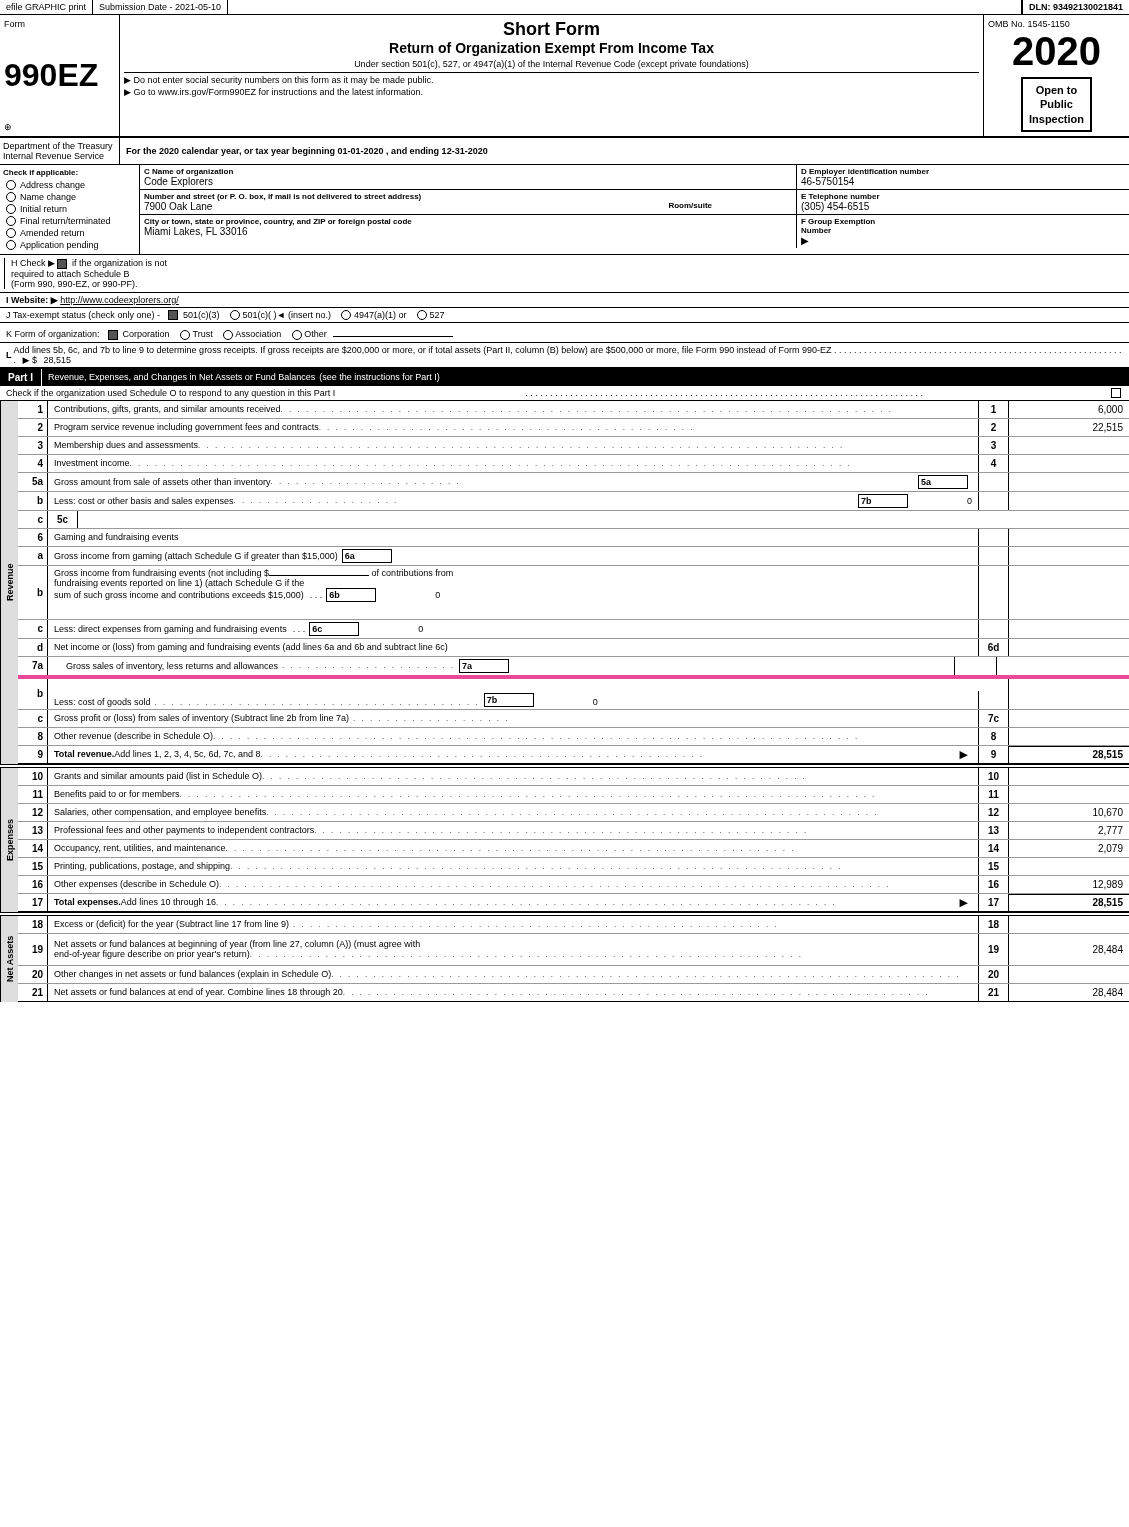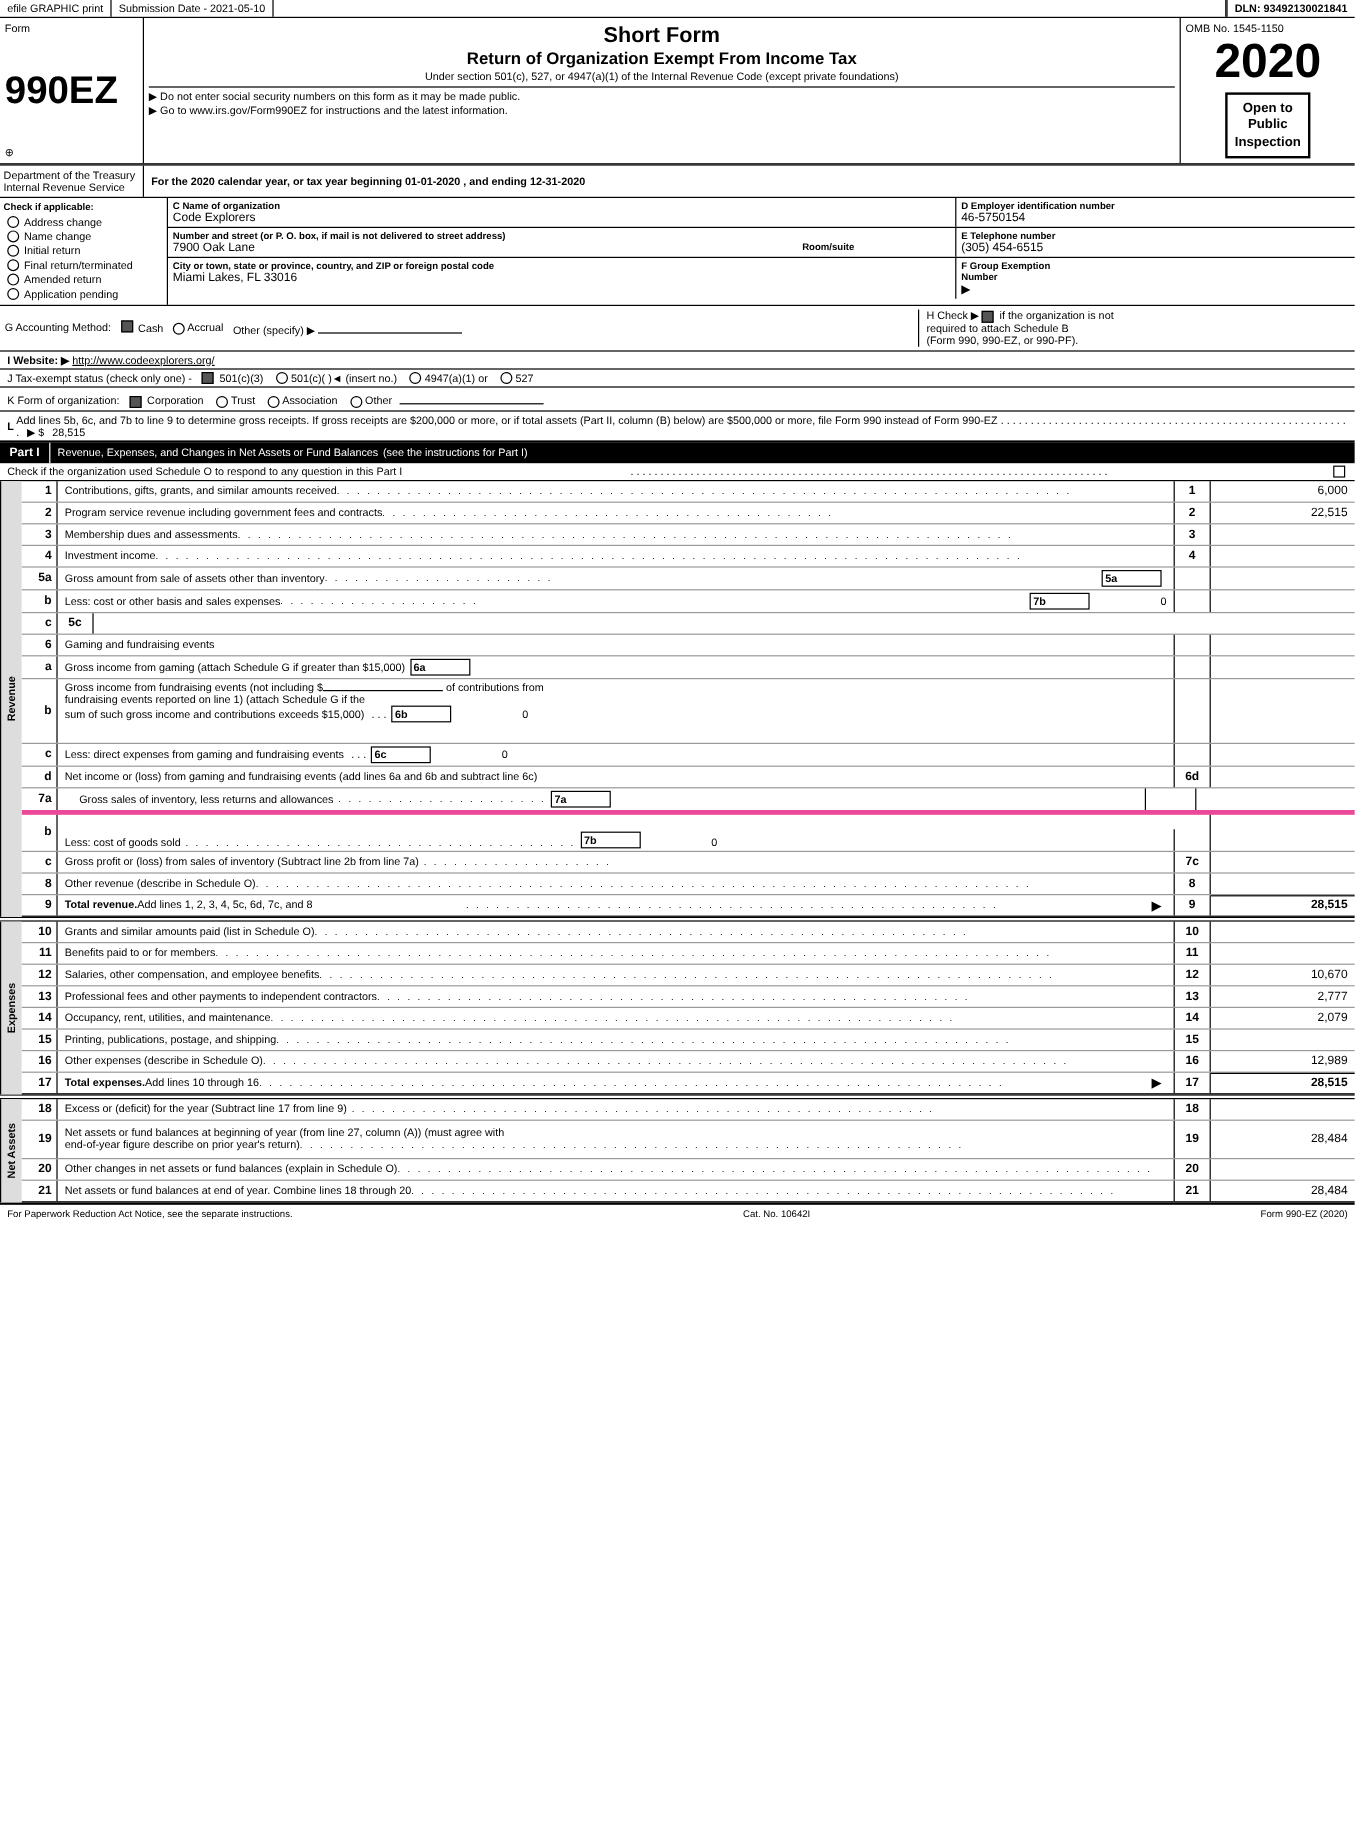--- a/index.html
+++ b/index.html
@@ -138,35 +138,20 @@
         </div>
         <div style="flex:1; padding:2px 4px;">
           <div style="font-size:8px; font-weight:bold;">F Group Exemption<br>Number</div>
           <div style="font-size:10px;">▶</div>
         </div>
       </div>
     </div>
   </div>
 
   <div style="display:flex; border-bottom:1px solid #000; padding:3px 4px; font-size:9px;">
-    <div style="flex:1; display:flex; align-items:center; gap:8px; flex-wrap:wrap;">
-      <span>G Accounting Method:</span>
-      <span>
-        <span class="checkbox-sq checkbox-checked"></span>
-        <span>Cash</span>
-      </span>
-      <span>
-        <span class="radio-circle" style="display:inline-block; vertical-align:middle;"></span>
-        <span>Accrual</span>
-      </span>
-      <span>
-        <span>Other (specify) ▶</span>
-        <span style="display:inline-block; width:120px; border-bottom:1px solid #000; height:12px;"></span>
-      </span>
-    </div>
     <div style="flex:0 0 360px; border-left:1px solid #000; padding-left:6px; font-size:9px; display:flex; align-items:flex-start; flex-direction:column; justify-content:center;">
       <div>
         <span>H  Check ▶</span>
         <span class="checkbox-sq checkbox-checked" style="display:inline-block; vertical-align:middle;"></span>
         <span style="white-space:pre-line;">if the organization is not
 required to attach Schedule B
 (Form 990, 990-EZ, or 990-PF).</span>
       </div>
     </div>
   </div>
@@ -409,21 +394,21 @@
         <div style="flex:1; padding:2px 6px; font-size:9px; border-right:1px solid #000; display:flex; align-items:center;">
           <span>Other revenue (describe in Schedule O)</span>
           <span style="flex:1; font-size:8px; letter-spacing:2px;"> . . . . . . . . . . . . . . . . . . . . . . . . . . . . . . . . . . . . . . . . . . . . . . . . . . . . . . . . . . . . . . . . . . . . . . . . . . . . .</span>
         </div>
         <div style="width:30px; border-right:1px solid #000; padding:2px; font-weight:bold; font-size:10px; text-align:center; display:flex; align-items:center; justify-content:center;">8</div>
         <div style="width:120px; padding:2px 6px; font-size:10px; text-align:right; display:flex; align-items:center; justify-content:flex-end;"></div>
       </div>
 
       <div style="display:flex; border-bottom:1px solid #000; min-height:18px;">
         <div style="width:30px; border-right:1px solid #000; padding:2px 4px; font-weight:bold; font-size:10px; text-align:right; display:flex; align-items:center; justify-content:flex-end;">9</div>
-        <div style="flex:1; padding:2px 6px; font-size:9px; border-right:1px solid #000; display:flex; align-items:center;text-align:center;">
+        <div style="flex:1; padding:2px 6px; font-size:9px; border-right:1px solid #000; display:flex; align-items:center;">
           <span style="font-weight:bold;">Total revenue.</span>
           <span> Add lines 1, 2, 3, 4, 5c, 6d, 7c, and 8</span>
           <span style="flex:1; font-size:8px; letter-spacing:2px;"> . . . . . . . . . . . . . . . . . . . . . . . . . . . . . . . . . . . . . . . . . . . . . . . . . . . . .</span>
           <span style="font-size:11px; margin-right:4px;">▶</span>
         </div>
         <div style="width:30px; border-right:1px solid #000; padding:2px; font-weight:bold; font-size:10px; text-align:center; display:flex; align-items:center; justify-content:center;">9</div>
         <div style="width:120px; padding:2px 6px; font-size:10px; text-align:right; display:flex; align-items:center; justify-content:flex-end; font-weight:bold; border-top:1px solid #000;">28,515</div>
       </div>
     </div>
   </div>
@@ -562,18 +547,13 @@
         <div style="flex:1; padding:2px 6px; font-size:9px; border-right:1px solid #000; display:flex; align-items:center;">
           <span>Net assets or fund balances at end of year. Combine lines 18 through 20</span>
           <span style="flex:1; font-size:8px; letter-spacing:2px;"> . . . . . . . . . . . . . . . . . . . . . . . . . . . . . . . . . . . . . . . . . . . . . . . . . . . . . . . . . . . . . . . . . . . . . .</span>
         </div>
         <div style="width:30px; border-right:1px solid #000; padding:2px; font-weight:bold; font-size:10px; text-align:center; display:flex; align-items:center; justify-content:center;">21</div>
         <div style="width:120px; padding:2px 6px; font-size:10px; text-align:right; display:flex; align-items:center; justify-content:flex-end;">28,484</div>
       </div>
     </div>
   </div>
 
-  <div class="footer-bar">
-    <span>For Paperwork Reduction Act Notice, see the separate instructions.</span>
-    <span>Cat. No. 10642I</span>
-    <span>Form 990-EZ (2020)</span>
-  </div>
 </div>
 
 </body></html>

